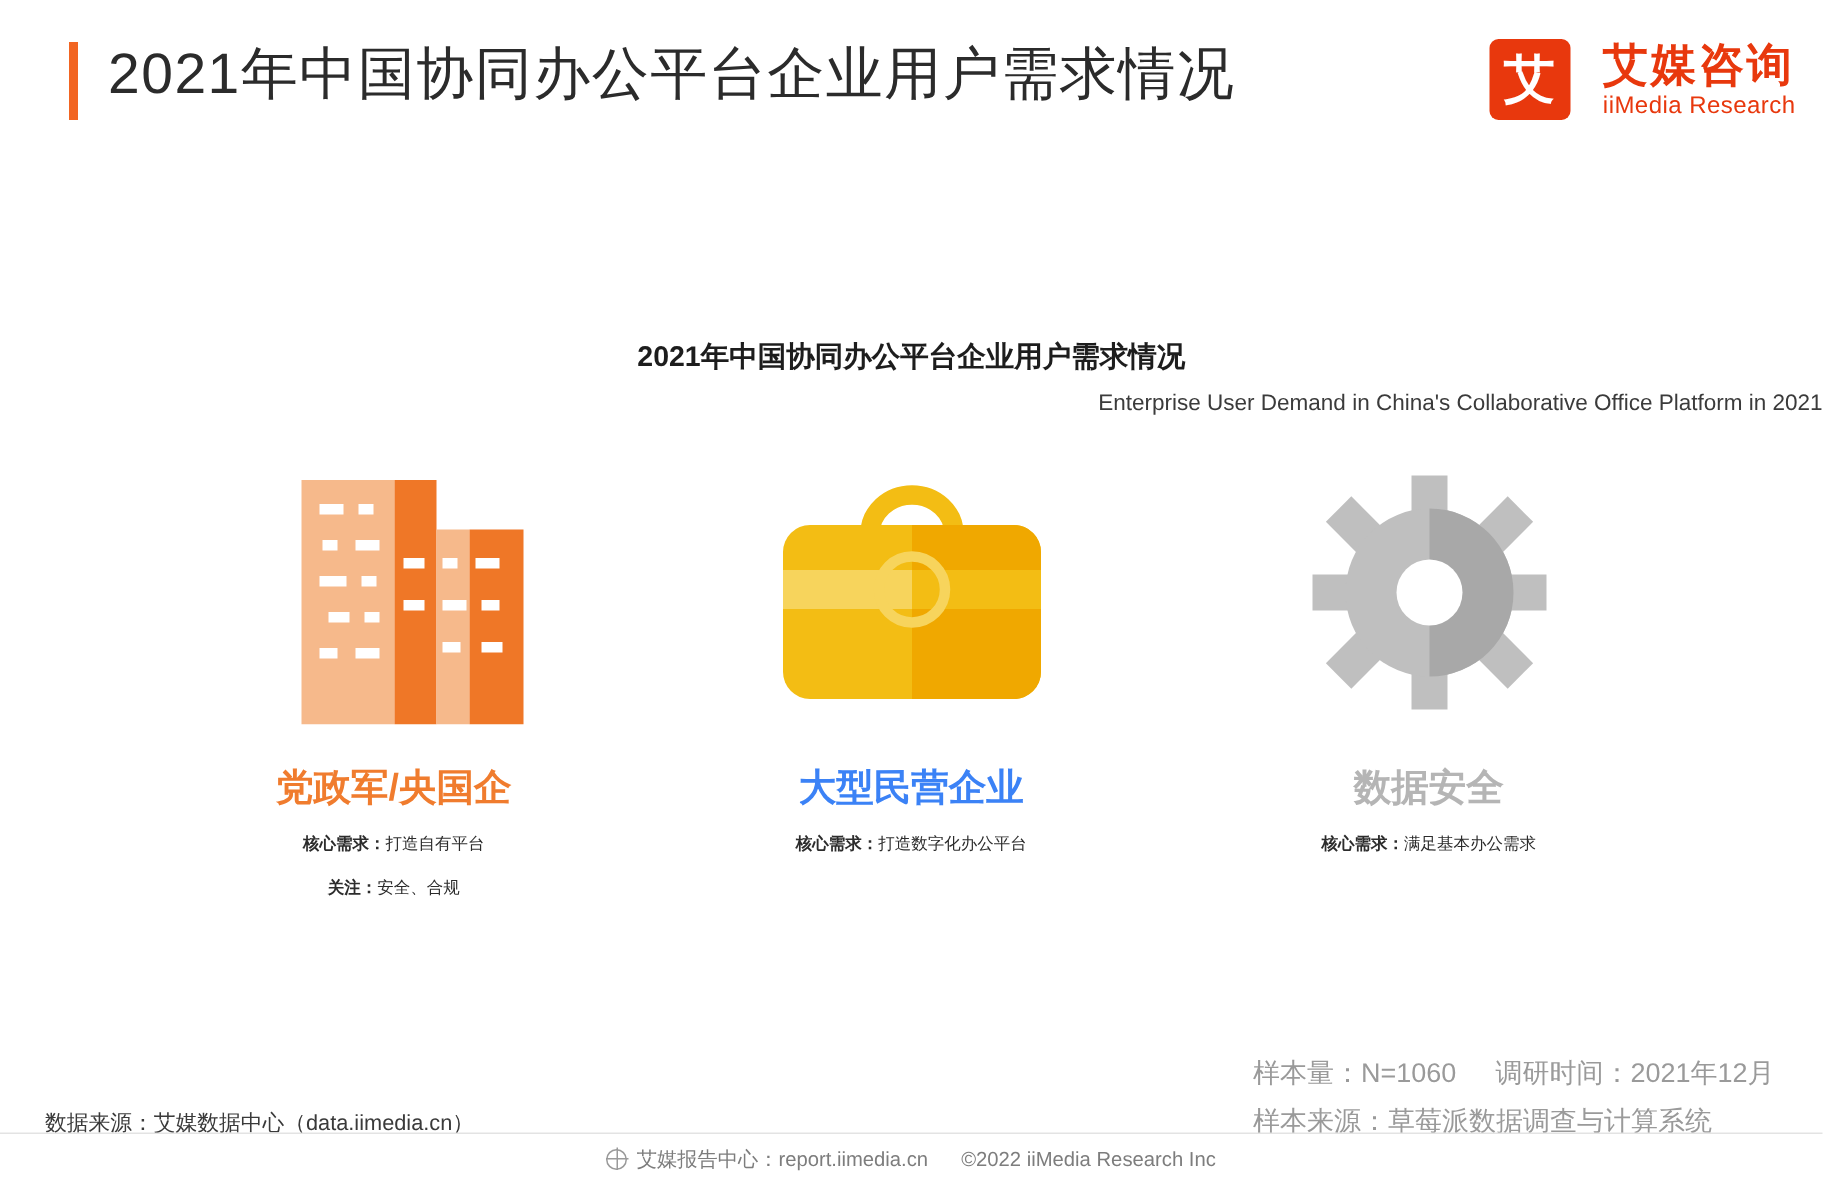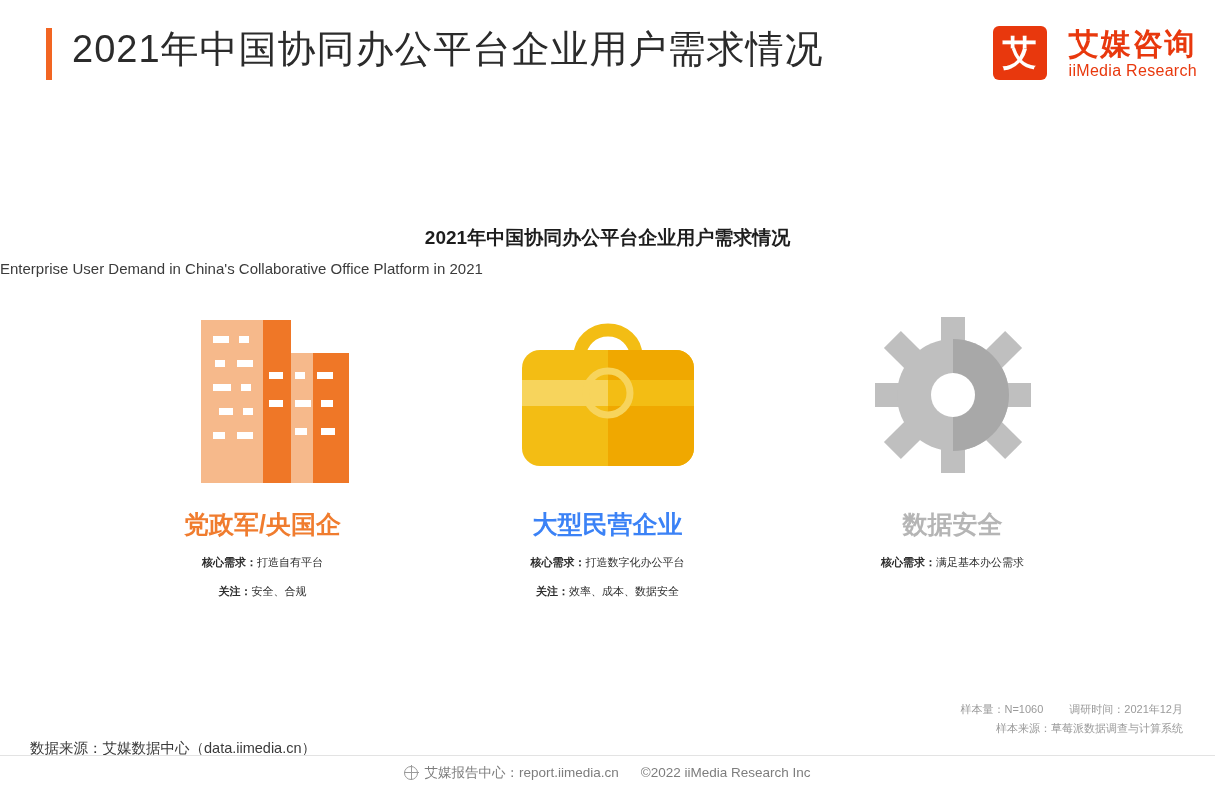--- a/index.html
+++ b/index.html
@@ -82,21 +82,21 @@
     left: 0; right: 0;
     text-align: center;
     font-size: 19px;
     font-weight: 700;
     color: #1d1d1d;
   }
   .chart-subtitle {
     position: absolute;
     top: 260px;
     left: 0; right: 0;
-    text-align: left;
+    text-align: right;
     font-size: 15px;
     color: #3b3b3b;
     font-weight: 400;
   }
 
   .cards {
     position: absolute;
     top: 300px;
     left: 90px;
     width: 1035px;
@@ -125,22 +125,22 @@
     margin-top: 14px;
     white-space: nowrap;
   }
   .card-line b { font-weight: 700; }
 
   
   .notes {
     position: absolute;
     right: 32px;
     top: 700px;
-    text-align: right;
-    font-size: 11px;
+    text-align: left;
+    font-size: 18px;
     color: #9a9a9a;
     line-height: 1.75;
   }
   .notes .row { display: block; }
   .notes .gap { display: inline-block; width: 26px; }
 
   .source {
     position: absolute;
     left: 30px;
     top: 739px;
@@ -261,23 +261,20 @@
         <rect x="14" y="72" width="172" height="26" fill="#f7d45c"></rect>
         <rect x="100" y="72" width="86" height="26" fill="#f3bd14"></rect>
 
         <circle cx="100" cy="85" r="22" fill="none" stroke="#f7d45c" stroke-width="7"></circle>
       </svg>
     </div>
     <div class="card-label" style="color:#3b82f6">大型民营企业</div>
     <div class="card-line">
       <b>核心需求：</b><span>打造数字化办公平台</span>
     </div>
-    <div class="card-line">
-      <b>关注：</b><span>效率、成本、数据安全</span>
-    </div>
   </div>
 
   <div class="card">
     <div class="icon-wrap">
       <svg width="160" height="160" viewBox="0 0 160 160">
         <g>
 
           <g fill="#bfbfbf">
             <rect x="68" y="2" width="24" height="30"></rect>
             <rect x="68" y="128" width="24" height="30"></rect>

